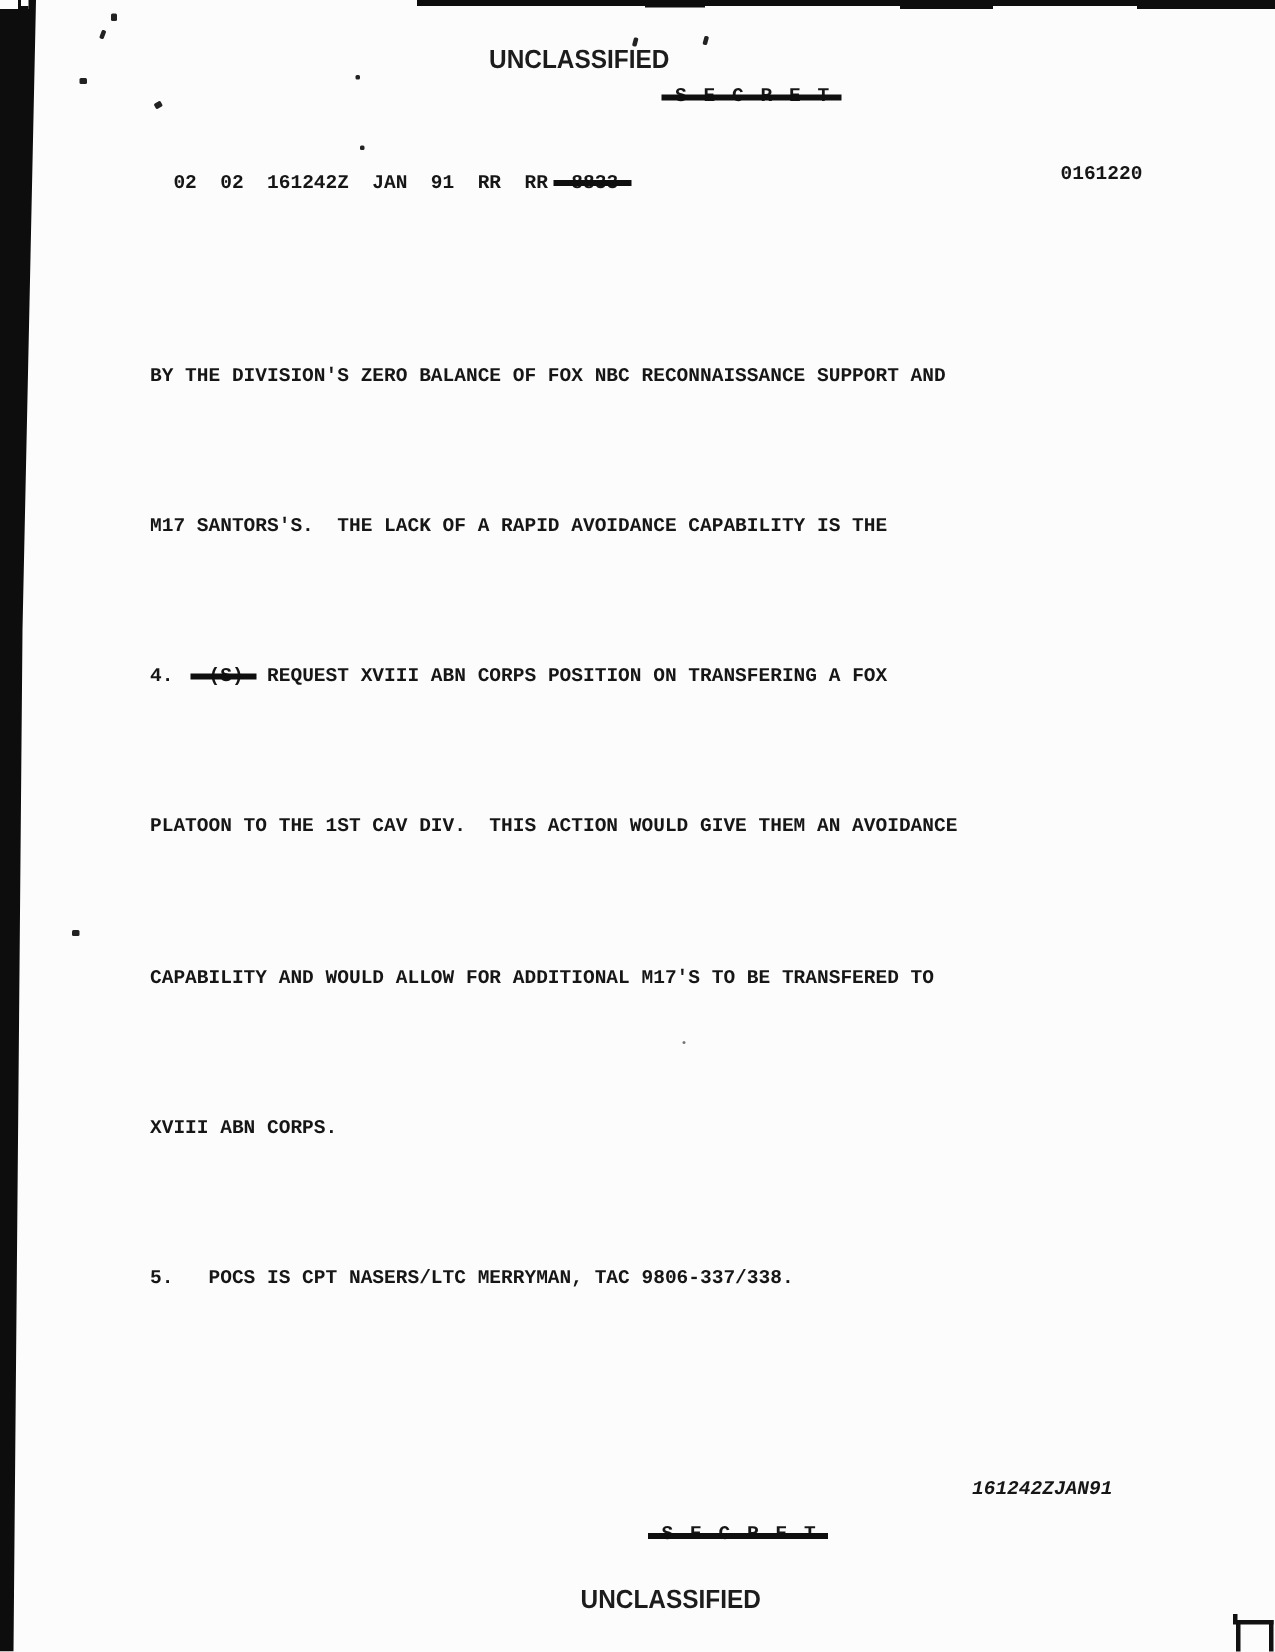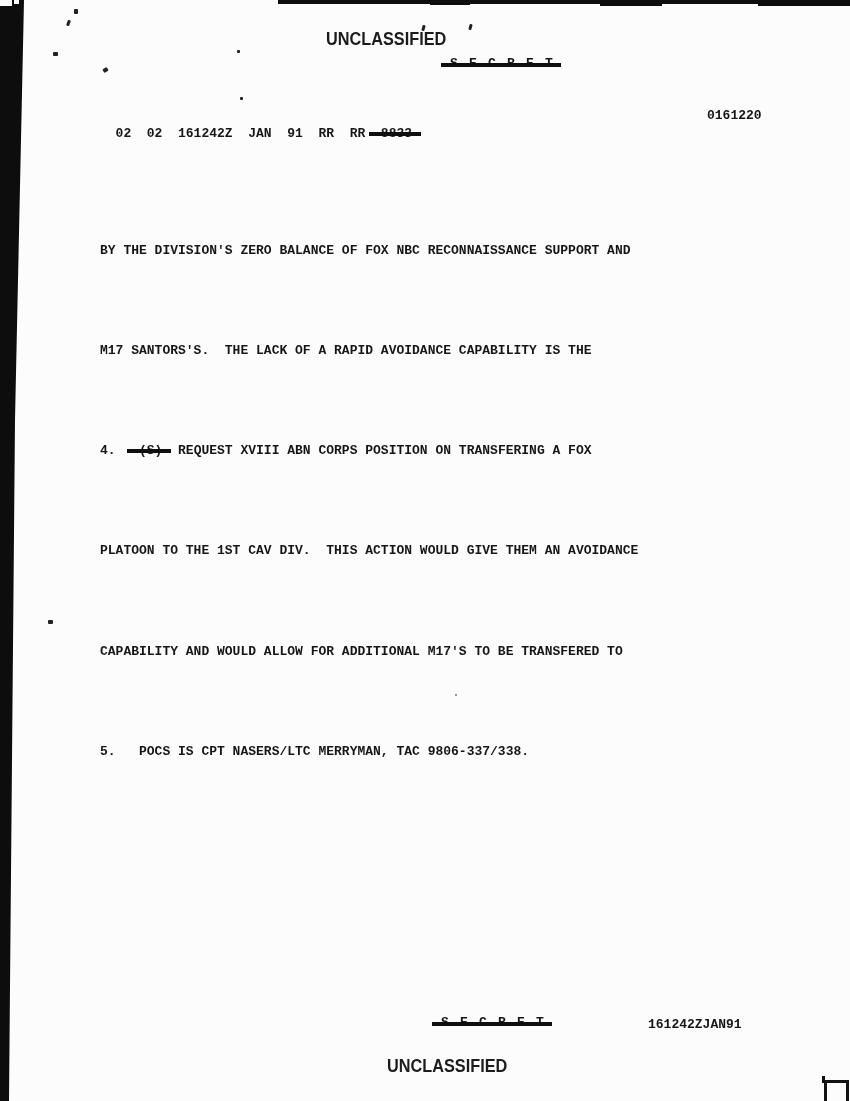--- a/index.html
+++ b/index.html
@@ -78,35 +78,36 @@
 <div class="speck" style="left:240px;top:97px;width:3px;height:3px;"></div>
 <div class="speck" style="left:422px;top:25px;width:3px;height:6px;transform:rotate(15deg);"></div>
 <div class="speck" style="left:469px;top:24px;width:3px;height:6px;transform:rotate(15deg);"></div>
 <div class="speck" style="left:48px;top:620px;width:5px;height:4px;"></div>
 <div class="speck" style="left:455px;top:694px;width:2px;height:2px;background:#777;"></div>
 
 <div class="abs sans" style="left:326px;top:29px;">UNCLASSIFIED</div>
 
 <div class="secret-banner mono" style="left:450px;top:56px;">S E C R E T</div>
 
-<div class="abs mono" style="left:100px;top:107px;line-height:18px;">
+<div class="abs mono" style="left:100px;top:95px;line-height:18px;">
   <span>02  02  161242Z  JAN  91  RR  RR  </span><span class="struck">8833</span>
 </div>
 <div class="abs mono" style="left:695px;top:107px;line-height:18px;margin-left:12px;">0161220</div>
 
 <div id="body-text" class="mono">
   <div class="body-line">BY THE DIVISION'S ZERO BALANCE OF FOX NBC RECONNAISSANCE SUPPORT AND</div>
   <div class="body-line">M17 SANTORS'S.  THE LACK OF A RAPID AVOIDANCE CAPABILITY IS THE</div>
   <div class="body-line"><span>4.   </span><span class="struck">(S)</span><span>  REQUEST XVIII ABN CORPS POSITION ON TRANSFERING A FOX</span></div>
   <div class="body-line">PLATOON TO THE 1ST CAV DIV.  THIS ACTION WOULD GIVE THEM AN AVOIDANCE</div>
   <div class="body-line">CAPABILITY AND WOULD ALLOW FOR ADDITIONAL M17'S TO BE TRANSFERED TO</div>
+  <div class="body-line">XVIII ABN CORPS.</div>
   <div class="body-line">5.   POCS IS CPT NASERS/LTC MERRYMAN, TAC 9806-337/338.</div>
   
 </div>
 
 <div class="secret-banner mono" style="left:441px;top:1015px;">S E C R E T</div>
 
-<div class="abs mono" style="left:648px;top:1016px;line-height:18px;">161242ZJAN91</div>
+<div class="abs mono" style="left:648px;top:984px;line-height:18px;font-style:italic;">161242ZJAN91</div>
 
 <div class="abs sans" style="left:387px;top:1056px;">UNCLASSIFIED</div>
 
 <div id="corner-box"></div>
 <div id="corner-box-stub"></div>
 
 </body></html>

